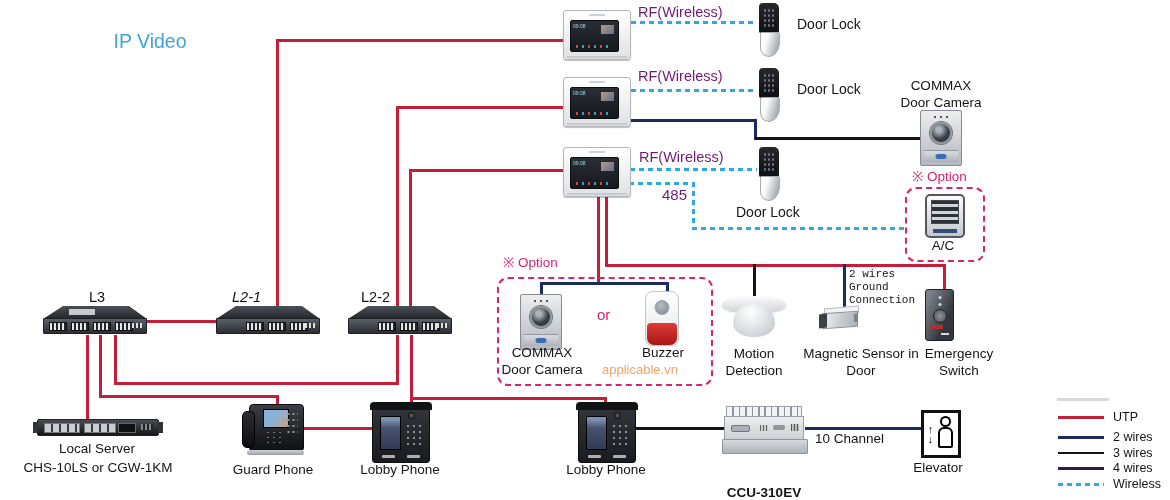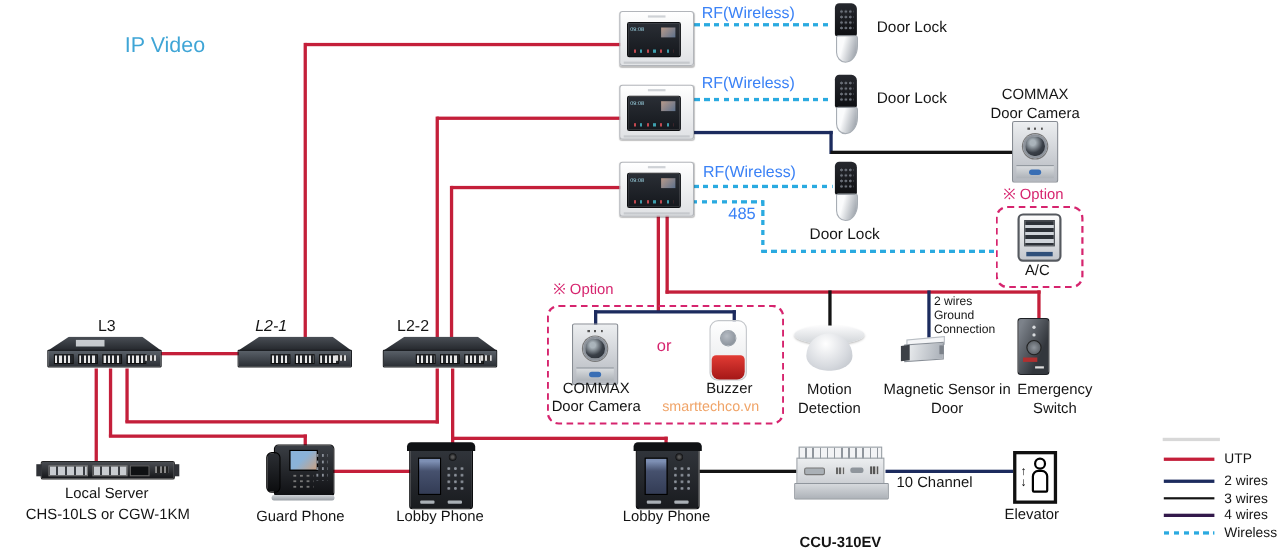--- a/index.html
+++ b/index.html
@@ -13,21 +13,21 @@
   .utp{background:#c41f3a;}
   .w2{background:#1c2b5e;}
   .w3{background:#141414;}
   .w4{background:#33194b;}
   .h.wl{height:3px;background:repeating-linear-gradient(90deg,#2aaae0 0 5px,transparent 5px 9px);}
   .v.wl{width:3px;background:repeating-linear-gradient(180deg,#2aaae0 0 5px,transparent 5px 9px);}
 
   
   .lbl{position:absolute;font-size:13.5px;line-height:17px;color:#141414;white-space:nowrap;}
   .ctr{text-align:center;white-space:normal;}
-  .cyan{color:#3b82f6;font-size:14.5px;}
+  .cyan{color:#701a75;font-size:14.5px;}
   .pink{color:#d6246e;}
   .orange{color:#f0a468;}
   .title{color:#3fa5d6;font-size:19.5px;line-height:26px;text-align:center;}
 
   
   .optbox{position:absolute;border:2px dashed #d6246e;border-radius:11px;}
 
   
   .mon{position:absolute;width:66px;height:48px;background:linear-gradient(#ffffff,#dfe1e4);border:1px solid #b2b5ba;border-radius:3px;box-shadow:0 1px 1px rgba(0,0,0,.25);}
   .mon::before{content:"";position:absolute;left:50%;top:3px;transform:translateX(-50%);width:16px;height:2px;background:#cfd2d6;}
@@ -360,24 +360,24 @@
   <div class="lbl" style="left:736px;top:204px;font-size:14px;">Door Lock</div>
 
   <div class="lbl ctr" style="left:896px;top:77px;width:90px;">COMMAX Door Camera</div>
   <div class="lbl pink" style="left:912px;top:168px;">※ Option</div>
   <div class="lbl ctr" style="left:906px;top:237px;width:74px;">A/C</div>
 
   <div class="lbl pink" style="left:503px;top:254px;">※ Option</div>
   <div class="lbl ctr" style="left:497px;top:344px;width:90px;">COMMAX Door Camera</div>
   <div class="lbl pink" style="left:597px;top:306px;font-size:15px;">or</div>
   <div class="lbl ctr" style="left:634px;top:344px;width:58px;">Buzzer</div>
-  <div class="lbl orange" style="left:602px;top:361px;font-size:13px;">smarttechco.vn</div>
+  <div class="lbl orange" style="left:602px;top:361px;font-size:13px;">applicable.vn</div>
 
   <div class="lbl ctr" style="left:720px;top:345px;width:68px;">Motion Detection</div>
-  <div class="lbl ctr" style="left:849px;top:268px;width:66px;font-size:11px;line-height:13px;text-align:left;">2 wires Ground Connection</div>
+  <div class="lbl ctr" style="left:849px;top:268px;width:66px;font-size:11px;line-height:13px;text-align:left;font-family:Liberation Mono, monospace;">2 wires Ground Connection</div>
   <div class="lbl ctr" style="left:800px;top:345px;width:122px;">Magnetic Sensor in Door</div>
   <div class="lbl ctr" style="left:916px;top:345px;width:86px;">Emergency Switch</div>
 
   <div class="lbl" style="left:89px;top:289px;font-size:14.5px;">L3</div>
   <div class="lbl" style="left:232px;top:289px;font-size:14.5px;font-style:italic;">L2-1</div>
   <div class="lbl" style="left:361px;top:289px;font-size:14.5px;">L2-2</div>
 
   <div class="lbl ctr" style="left:38px;top:440px;width:118px;">Local Server</div>
   <div class="lbl ctr" style="left:0px;top:459px;width:196px;">CHS-10LS or CGW-1KM</div>
 

